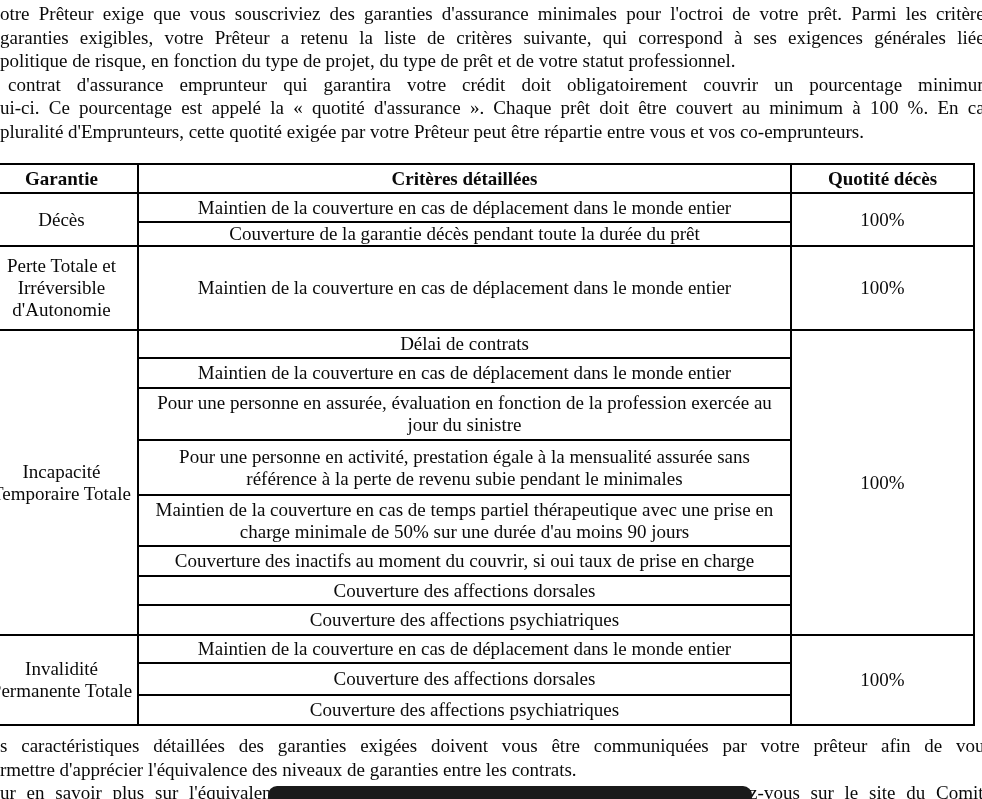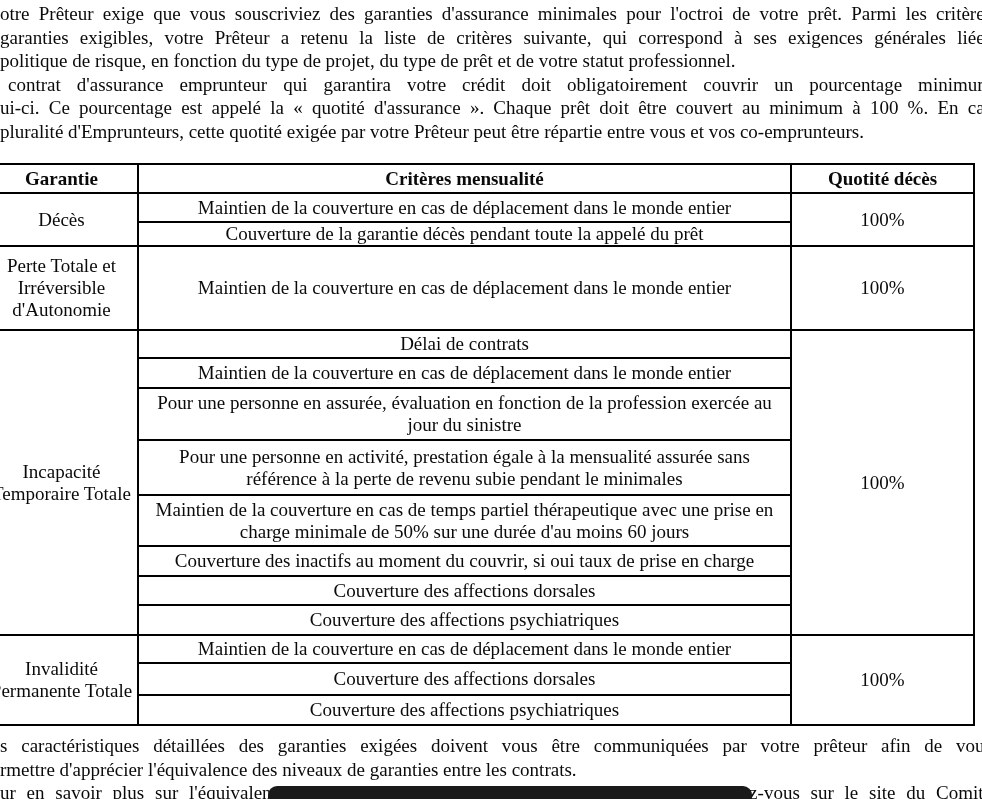--- a/index.html
+++ b/index.html
@@ -46,31 +46,31 @@
 
   <table class="gtable">
     <colgroup>
       <col style="width:153px">
         <col style="width:653px">
         <col style="width:183px">
     </colgroup>
     <tbody>
       <tr class="h29">
         <th>Garantie</th>
-        <th>Critères mensualité</th>
+        <th>Critères détaillées</th>
         <th>Quotité décès</th>
       </tr>
 
       <tr class="h29">
         <td rowspan="2">Décès</td>
         <td>Maintien de la couverture en cas de déplacement dans le monde entier</td>
         <td rowspan="2">100%</td>
       </tr>
       <tr class="h22">
-        <td>Couverture de la garantie décès pendant toute la appelé du prêt</td>
+        <td>Couverture de la garantie décès pendant toute la durée du prêt</td>
       </tr>
 
       <tr class="h84">
         <td>Perte Totale et Irréversible d'Autonomie</td>
         <td>Maintien de la couverture en cas de déplacement dans le monde entier</td>
         <td>100%</td>
       </tr>
 
       <tr class="h28">
         <td rowspan="8">Incapacité Temporaire Totale</td>
@@ -80,21 +80,21 @@
       <tr class="h30">
         <td>Maintien de la couverture en cas de déplacement dans le monde entier</td>
       </tr>
       <tr class="h52">
         <td>Pour une personne en assurée, évaluation en fonction de la profession exercée au jour du sinistre</td>
       </tr>
       <tr class="h55">
         <td>Pour une personne en activité, prestation égale à la mensualité assurée sans référence à la perte de revenu subie pendant le minimales</td>
       </tr>
       <tr class="h51">
-        <td>Maintien de la couverture en cas de temps partiel thérapeutique avec une prise en charge minimale de 50% sur une durée d'au moins 60 jours</td>
+        <td>Maintien de la couverture en cas de temps partiel thérapeutique avec une prise en charge minimale de 50% sur une durée d'au moins 90 jours</td>
       </tr>
       <tr class="h30">
         <td>Couverture des inactifs au moment du couvrir, si oui taux de prise en charge</td>
       </tr>
       <tr class="h29">
         <td>Couverture des affections dorsales</td>
       </tr>
       <tr class="h30">
         <td>Couverture des affections psychiatriques</td>
       </tr>

